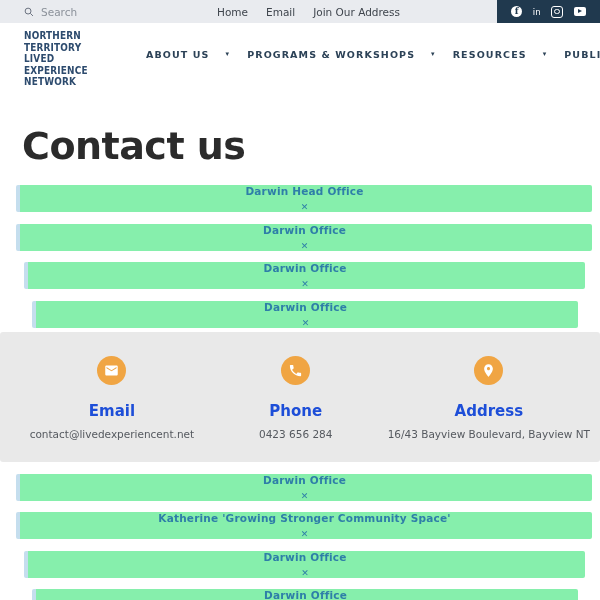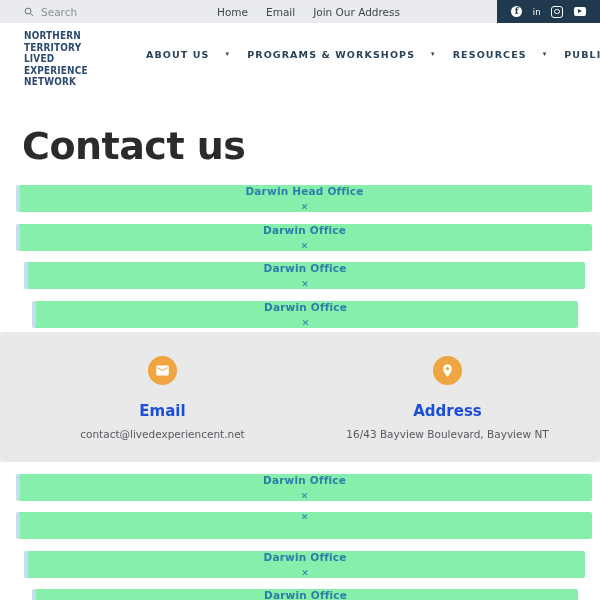--- a/index.html
+++ b/index.html
@@ -147,33 +147,43 @@
         <svg viewBox="0 0 24 24">
             <path d="M20 4H4c-1.1 0-2 .9-2 2v12c0 1.1.9 2 2 2h16c1.1 0 2-.9 2-2V6c0-1.1-.9-2-2-2zm0 4.2l-8 5-8-5V6.4l8 5 8-5v1.8z"></path>
           </svg>
       </div>
       <div class="col-heading">Email</div>
       <div class="col-value">contact@livedexperiencent.net</div>
     </div>
     <div class="col">
       <div class="circle">
         <svg viewBox="0 0 24 24">
+            <path d="M6.6 10.8c1.4 2.8 3.8 5.1 6.6 6.6l2.2-2.2c.3-.3.7-.4 1-.2 1.1.4 2.3.6 3.6.6.6 0 1 .4 1 1V20c0 .6-.4 1-1 1C10.6 21 3 13.4 3 4c0-.6.4-1 1-1h3.5c.6 0 1 .4 1 1 0 1.2.2 2.4.6 3.6.1.3 0 .7-.2 1l-2.3 2.2z"></path>
+          </svg>
+      </div>
+      <div class="col-heading">Phone</div>
+      <div class="col-value">0423 656 284</div>
+    </div>
+    <div class="col">
+      <div class="circle">
+        <svg viewBox="0 0 24 24">
             <path d="M12 2C8.13 2 5 5.13 5 9c0 5.25 7 13 7 13s7-7.75 7-13c0-3.87-3.13-7-7-7zm0 9.5c-1.38 0-2.5-1.12-2.5-2.5s1.12-2.5 2.5-2.5 2.5 1.12 2.5 2.5-1.12 2.5-2.5 2.5z"></path>
           </svg>
       </div>
       <div class="col-heading">Address</div>
       <div class="col-value">16/43 Bayview Boulevard, Bayview NT</div>
     </div>
   </div>
 
   <div class="bar lvl0" style="top:474px">
     <span class="bar-label">Darwin Office</span>
     <span class="bar-close">✕</span>
   </div>
   <div class="bar lvl0" style="top:512px">
+    <span class="bar-label">Katherine 'Growing Stronger Community Space'</span>
     <span class="bar-close">✕</span>
   </div>
   <div class="bar lvl1" style="top:551px">
     <span class="bar-label">Darwin Office</span>
     <span class="bar-close">✕</span>
   </div>
   <div class="bar lvl2" style="top:589px">
     <span class="bar-label">Darwin Office</span>
     <span class="bar-close">✕</span>
   </div>

